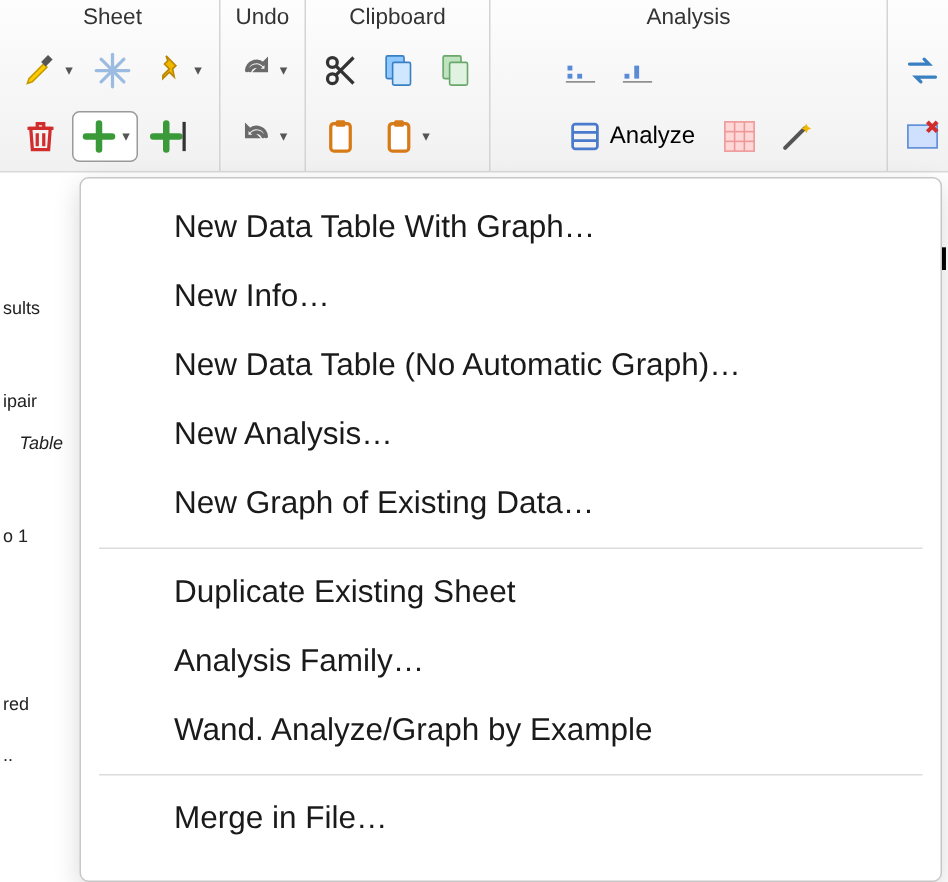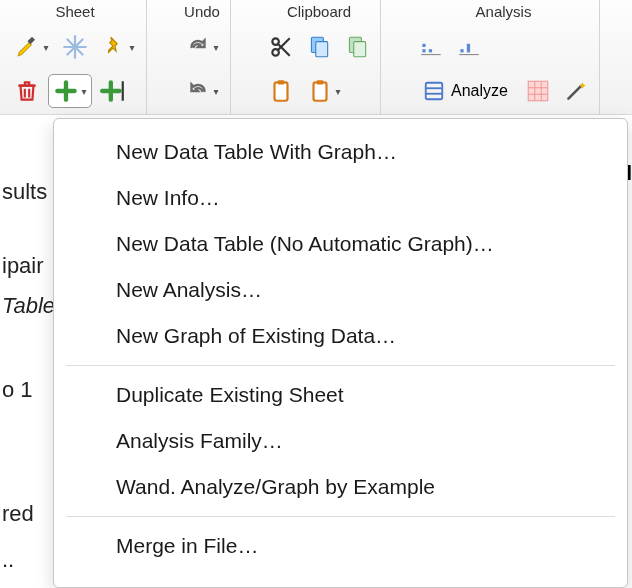--- a/index.html
+++ b/index.html
@@ -6,21 +6,20 @@
   html, body { width: 632px; height: 588px; overflow: hidden; font-family: -apple-system, "Segoe UI", Arial, sans-serif; background: #fff; }
 
   
   .toolbar {
     display: flex;
     align-items: stretch;
     height: 115px;
     background: linear-gradient(#fdfdfd,#f1f1f1);
     border-bottom: 1px solid #d9d9d9;
     padding-left: 4px;
-    gap: 27px;
   }
   .group {
     display: flex;
     flex-direction: column;
     align-items: center;
     border-right: 1px solid #d4d4d4;
     padding: 0 6px;
   }
   .group:last-child { border-right: none; }
   .group-label {
@@ -39,22 +38,22 @@
   .pressed { background:#fff; border:1px solid #9a9a9a; border-radius:5px; }
 
   
   .ic { width:26px; height:26px; display:block; }
 
   
   .left-pane {
     position:absolute;
     top:115px; left:0;
     width:55px;
-    padding-top:60px;
-    font-size:22px;
+    padding-top:79px;
+    font-size:12px;
     color:#222;
   }
   .left-pane div { padding:4px 2px; white-space:nowrap; overflow:hidden; }
   .left-pane .bold { font-weight:400; }
   .left-pane .italic { font-style:italic;text-align:center; }
 
   
   .menu {
     position:absolute;
     top:118px; left:53px;
@@ -280,21 +279,21 @@
       </div>
     </div>
   </div>
 
 </div>
 
 <div class="left-pane">
   <div>sults</div>
   <div class="bold" style="margin-top:40px">ipair</div>
   <div class="italic" style="margin-top:6px">Table</div>
-  <div style="margin-top:50px">o 1</div>
+  <div style="margin-top:40px">o 1</div>
   <div class="bold" style="margin-top:90px">red </div>
   <div style="margin-top:12px">..</div>
 </div>
 
 <div class="right-edge">I</div>
 
 <div class="menu">
   <div class="menu-item">New Data Table With Graph…</div>
   <div class="menu-item">New Info…</div>
   <div class="menu-item">New Data Table (No Automatic Graph)…</div>

